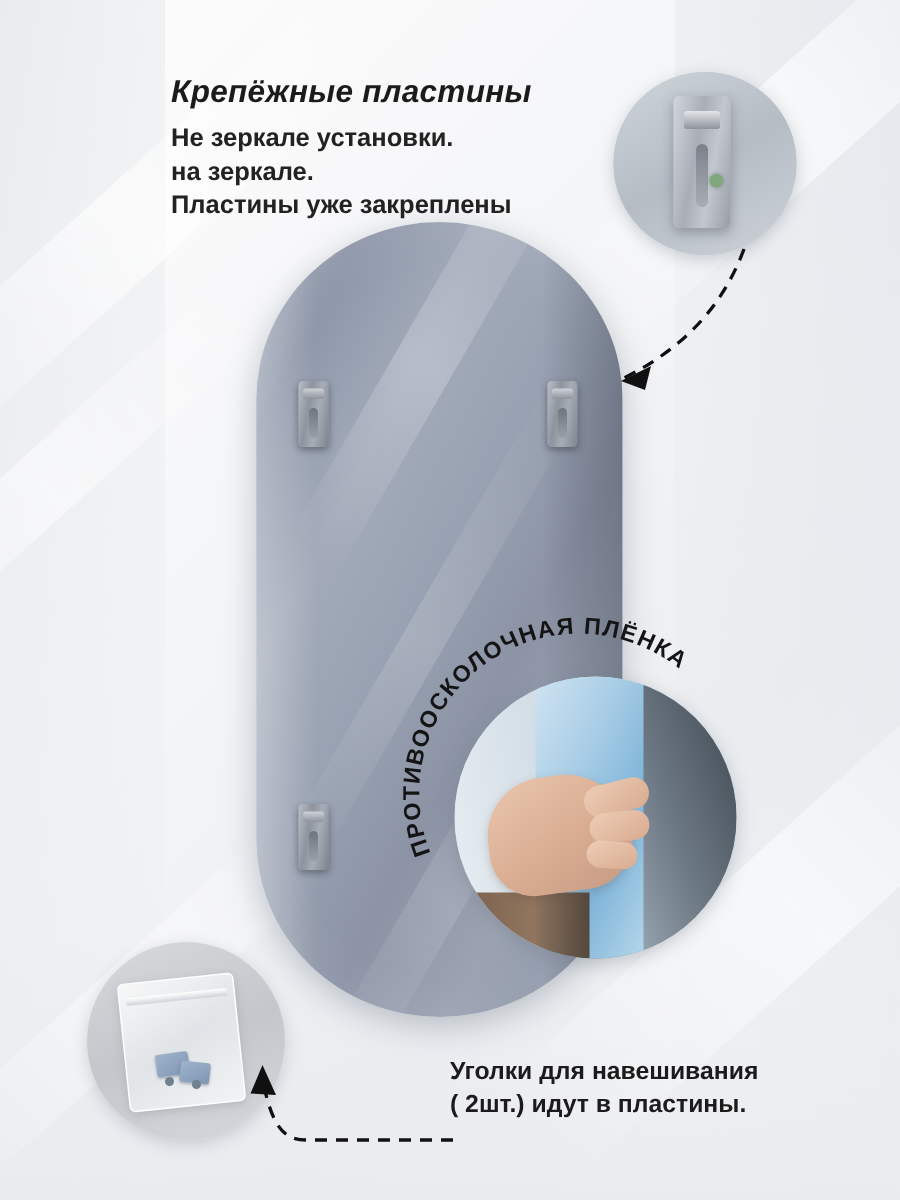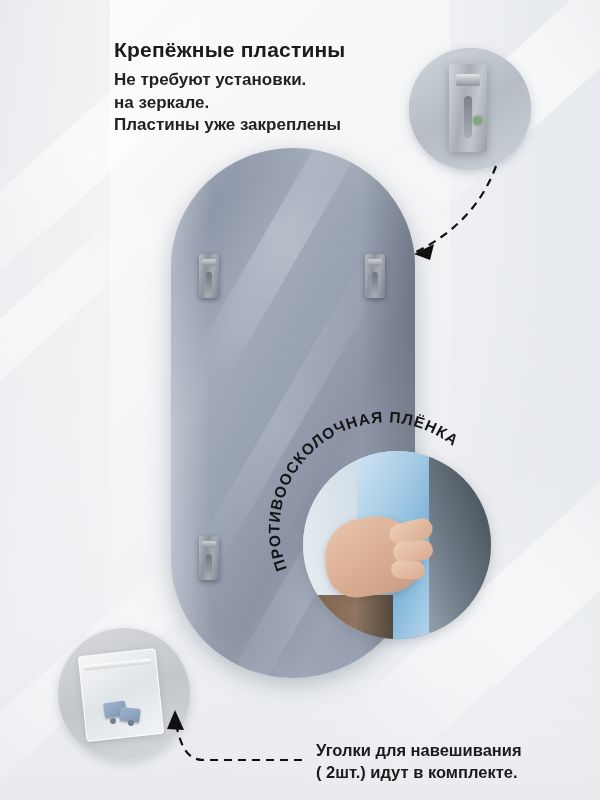--- a/index.html
+++ b/index.html
@@ -56,22 +56,23 @@
     position: absolute;
     left: 114px;
     top: 38px;
     width: 280px;
   }
   #headline .title {
     font-size: 21px;
     font-weight: bold;
     color: #1b1b1b;
     letter-spacing: .2px;
-    margin: 0 0 8px 0;
+    margin: 12px 0 8px 0;
     line-height: 1.1;
+    font-style: italic;
   }
   #headline .sub {
     font-size: 17px;
     font-weight: bold;
     color: #222222;
     line-height: 1.33;
     margin: 0;
   }
 
   
@@ -303,24 +304,23 @@
     stroke-width: 2.2;
     fill: none;
     stroke-dasharray: 8 6;
     stroke-linecap: butt;
   }
   .arrow-svg polygon { fill: #101010; }
 
   
   #bottom-caption {
     position: absolute;
-    left: 316px;
+    left: 300px;
     top: 703px;
     width: 280px;
-    margin-top: 36px;
   }
   #bottom-caption .line {
     font-size: 16.5px;
     font-weight: bold;
     color: #1b1b1b;
     line-height: 1.35;
   }
 </style>
 </head>
 <body>
@@ -344,21 +344,21 @@
     <div class="sheen c"></div>
   </div>
 
   <div class="plate p1"></div>
   <div class="plate p2"></div>
   <div class="plate p3"></div>
 
   <div id="headline">
     <div class="title">Крепёжные пластины</div>
     <div class="sub">
-      <div>Не требуют установки.</div>
+      <div>Не зеркале установки.</div>
       <div>на зеркале.</div>
       <div>Пластины уже закреплены</div>
     </div>
   </div>
 
   <div id="inset-plate">
     <div class="wall"></div>
     <div class="plate-big">
       <div class="slot"></div>
       <div class="stem"></div>
@@ -403,16 +403,16 @@
     <div class="screw s2"></div>
   </div>
 
   <svg class="arrow-svg" style="left:150px; top:680px; width:160px; height:95px;" viewBox="0 0 160 95">
     <path d="M152 80 L 54 80 C 40 80, 32 72, 26 44"></path>
     <polygon points="25,30 34,50 17,49"></polygon>
   </svg>
 
   <div id="bottom-caption">
     <div class="line">Уголки для навешивания</div>
-    <div class="line">( 2шт.) идут в комплекте.</div>
+    <div class="line">( 2шт.) идут в пластины.</div>
   </div>
 
 </div>
 
 </body></html>

